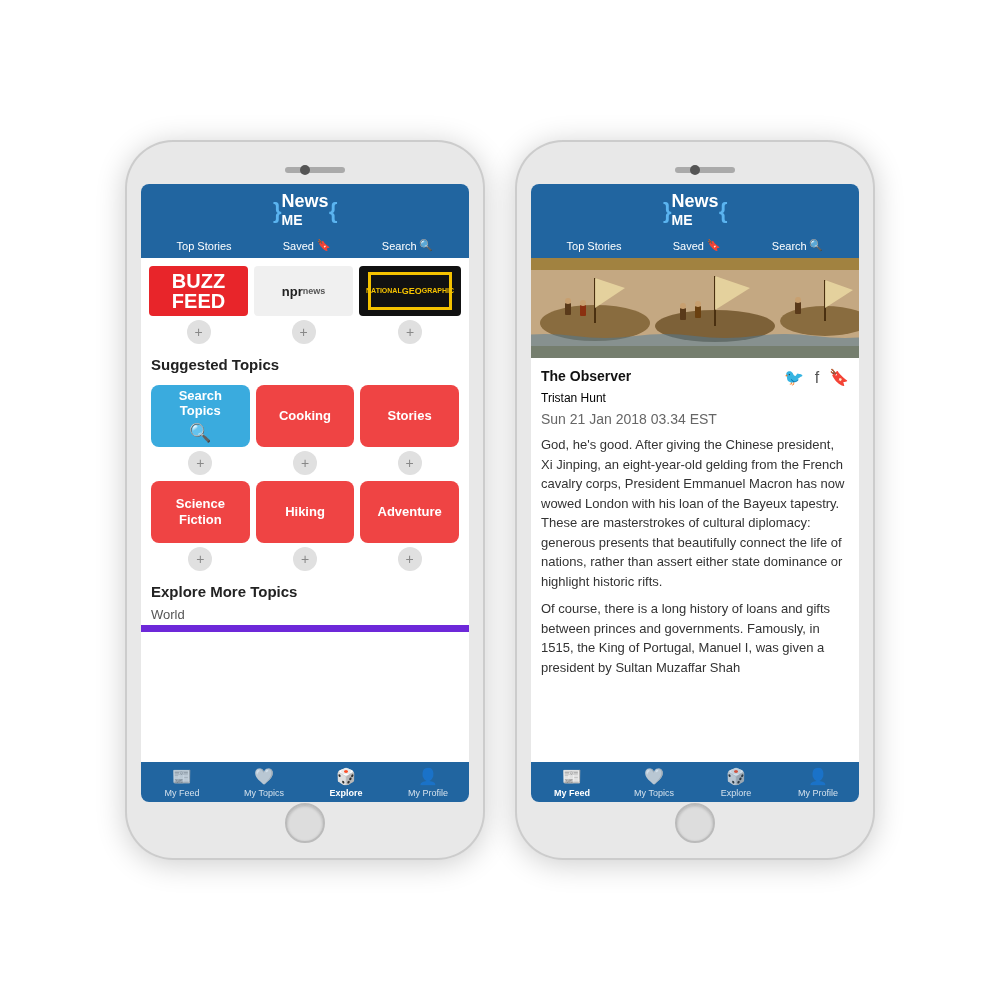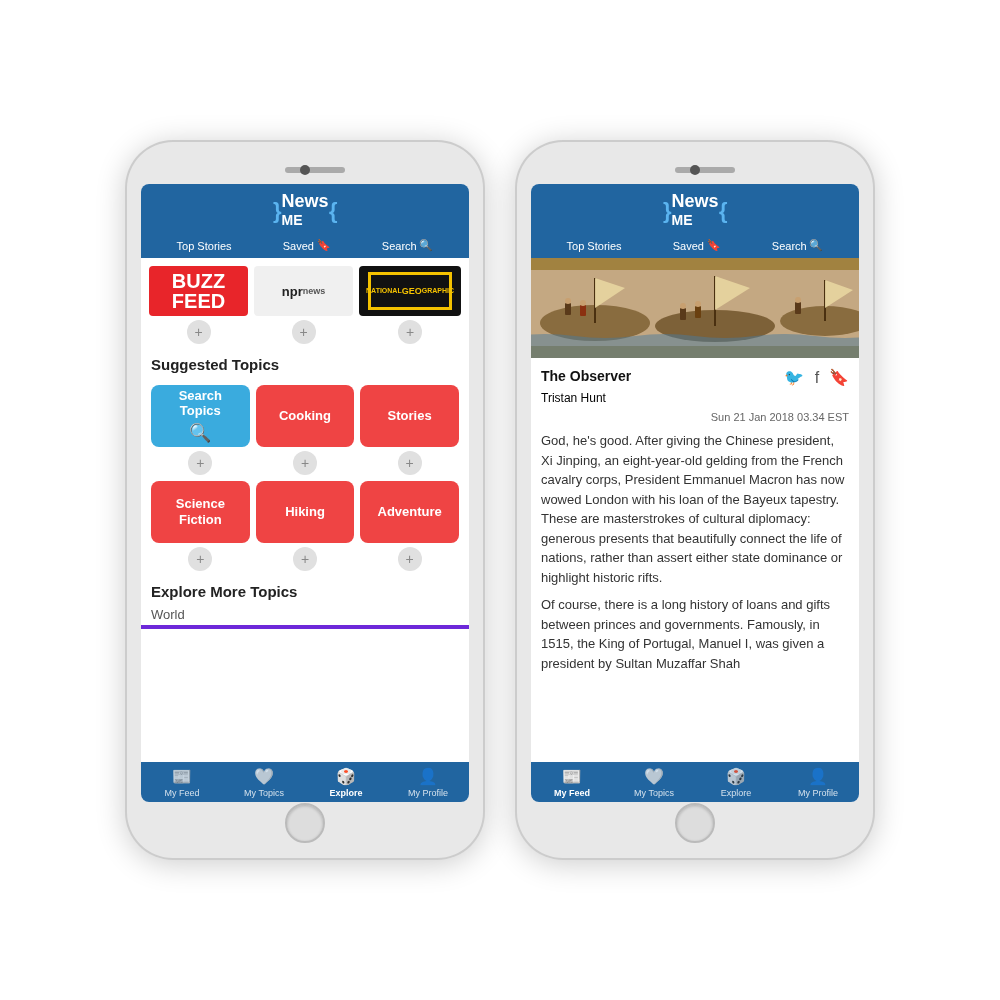--- a/index.html
+++ b/index.html
@@ -236,21 +236,21 @@
     .explore-more {
       font-size: 15px;
       font-weight: bold;
       color: #222;
       padding: 6px 10px 4px;
     }
     .explore-item {
       font-size: 13px;
       color: #555;
       padding: 3px 10px;
-      border-bottom: 4px solid #6d28d9;
+      border-bottom: 7px solid #6d28d9;
     }
 
     
     .bottom-nav {
       background: #2165a0;
       display: flex;
       justify-content: space-around;
       padding: 5px 0 4px;
       flex-shrink: 0;
     }
@@ -310,24 +310,23 @@
       font-size: 16px;
       color: #555;
       cursor: pointer;
     }
     .article-author {
       font-size: 12px;
       color: #000000;
       margin-bottom: 6px;
     }
     .article-date {
-      font-size: 11px;
+      font-size: 14px;
       color: #666;
       margin-bottom: 8px;
-      text-align: right;
     }
     .article-text {
       font-size: 13px;
       line-height: 1.5;
       color: #333;
     }
     .article-para { margin-bottom: 8px; }
 
     
     .npr-logo-inner {

